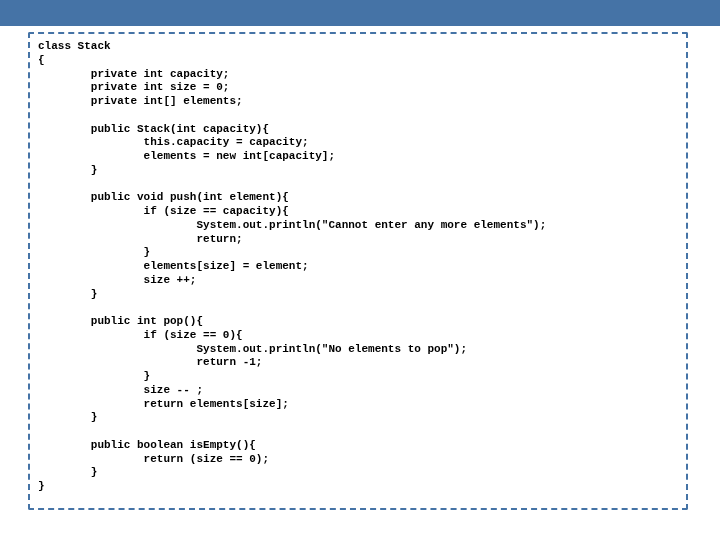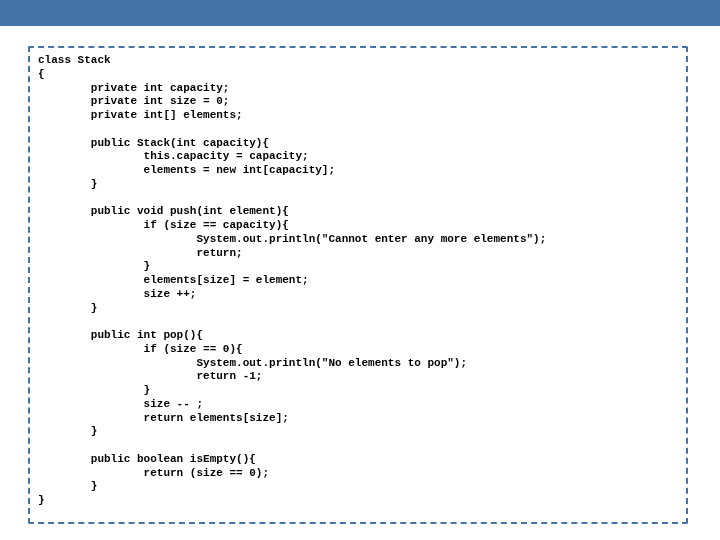--- a/index.html
+++ b/index.html
@@ -15,21 +15,21 @@
     color: #000;
   }
   .top-bar {
     width: 100%;
     height: 26px;
     background: #4573a6;
   }
   .code-frame {
     position: absolute;
     left: 28px;
-    top: 46px;
+    top: 32px;
     width: 660px;
     height: 478px;
     border: 2px dashed #4573a6;
     border-radius: 2px;
     box-sizing: border-box;
     padding: 6px 6px 6px 8px;
     overflow: hidden;
   }
   pre {
     margin: 0;

